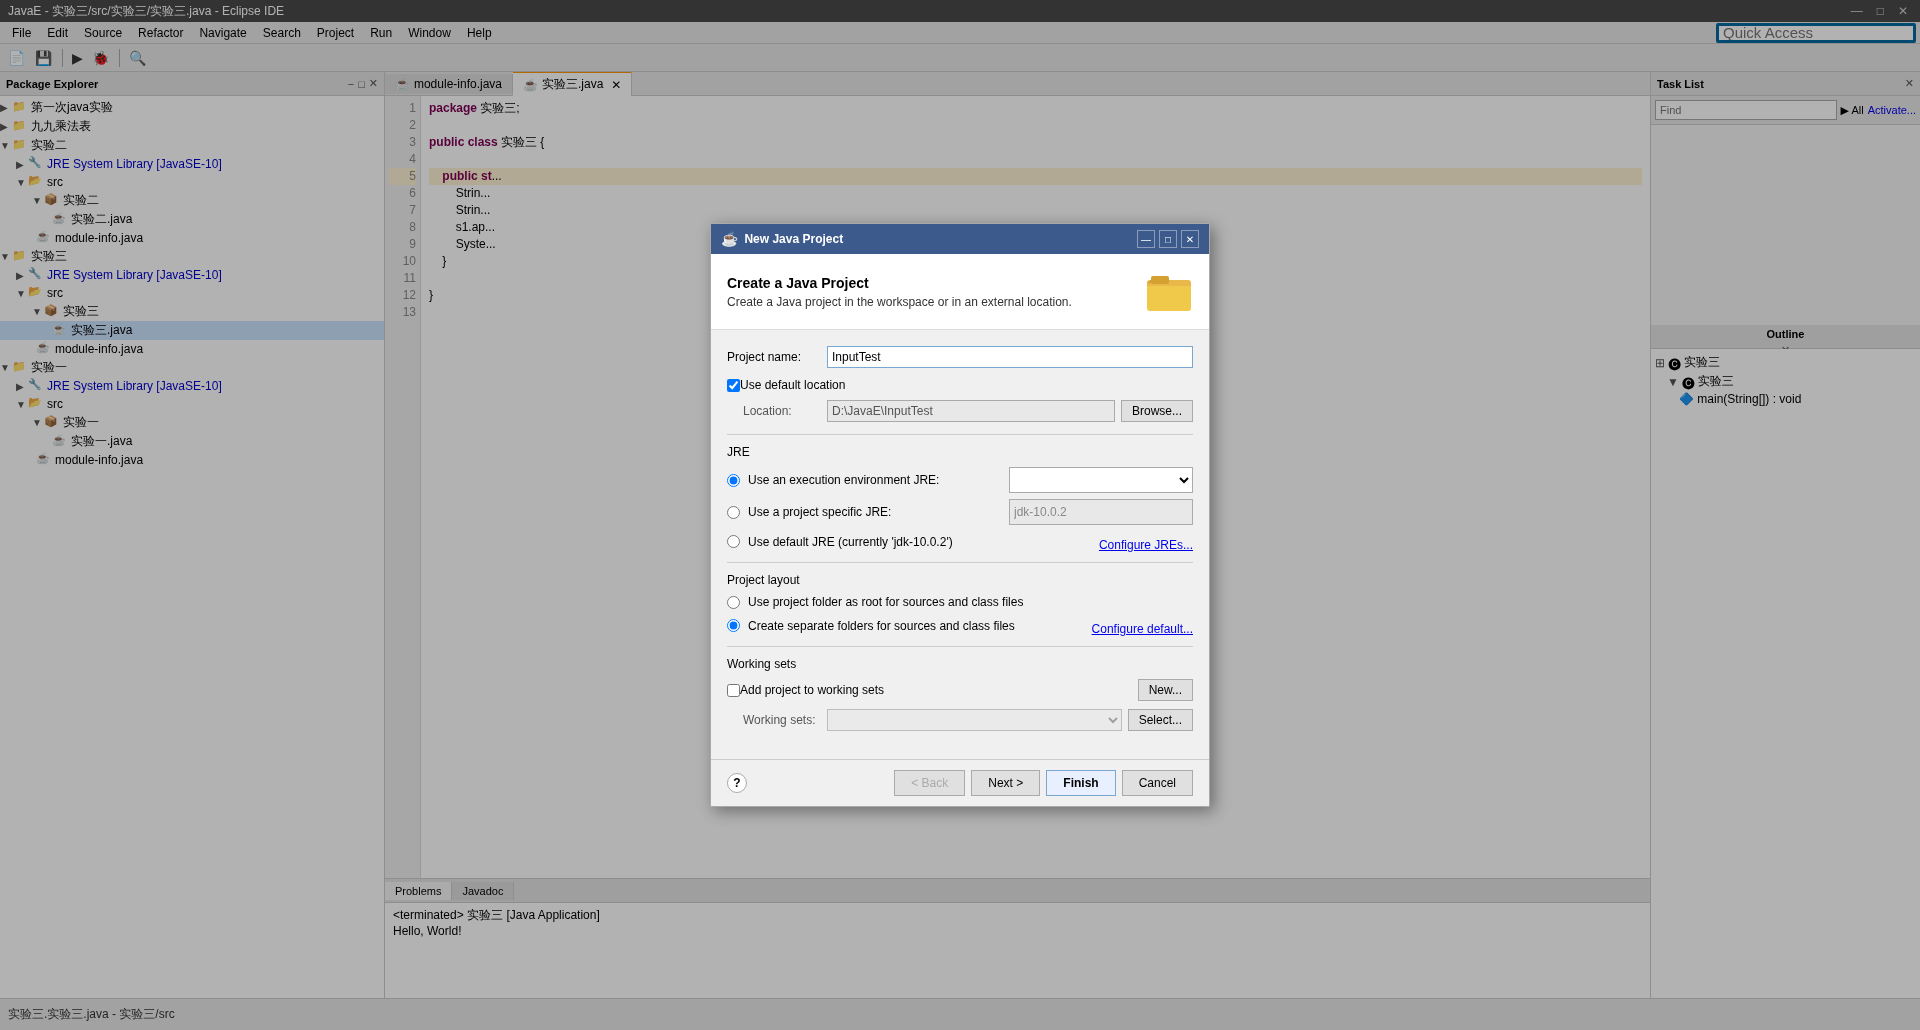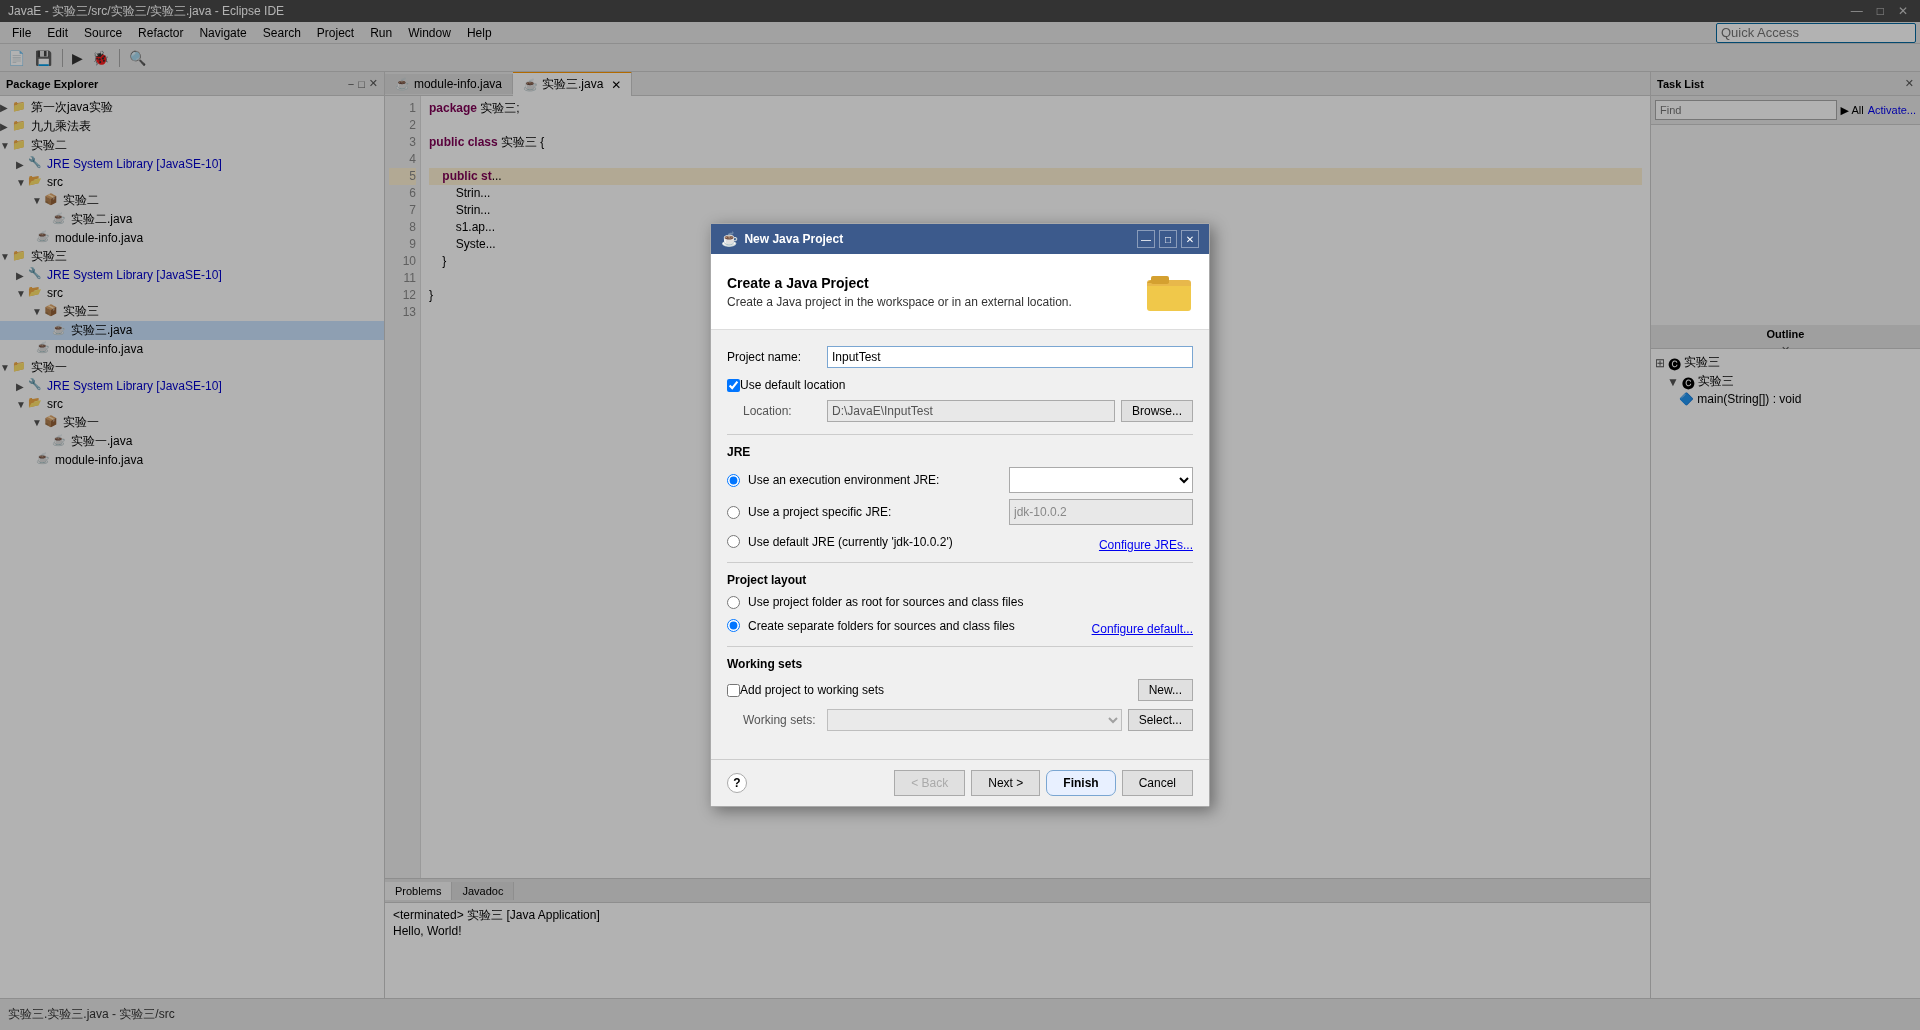--- a/index.html
+++ b/index.html
@@ -43,25 +43,25 @@
       padding: 0 4px;
       gap: 2px;
     }
     .toolbar-btn { background: none; border: none; cursor: pointer; padding: 2px 4px; font-size: 14px; color: #333; }
     .toolbar-separator { width: 1px; height: 18px; background: #aaa; margin: 0 3px; }
 
     
     .quick-access-area { margin-left: auto; display: flex; align-items: center; gap: 4px; }
     .quick-access-input {
       background: #fff;
-      border: 1px solid #0369a1;
+      border: 3px solid #0369a1;
       height: 20px;
       width: 200px;
       padding: 0 4px;
-      font-size: 13px;
+      font-size: 15px;
       border-radius: 2px;
     }
 
     
     .workspace {
       display: flex;
       flex: 1;
       height: calc(100% - 72px - 22px - 22px);
       overflow: hidden;
     }
@@ -302,21 +302,21 @@
       padding: 2px 10px;
       background: #e0e0e0;
       border: 1px solid #aaa;
       cursor: pointer;
       font-size: 12px;
       height: 22px;
     }
 
     .section-label {
       font-size: 12px;
-      font-weight: bold;
+      font-weight: normal;
       margin-bottom: 8px;
       color: #000;
     }
 
     .radio-group { margin-bottom: 6px; }
     .radio-row {
       display: flex;
       align-items: center;
       gap: 8px;
       margin-bottom: 6px;
@@ -370,21 +370,20 @@
       background: #e0e0e0;
       border: 1px solid #aaa;
       cursor: pointer;
       font-size: 12px;
       height: 26px;
     }
     .footer-btn.primary {
       background: #e8f0ff;
       border-color: #7aa6d2;
       font-weight: bold;
-      border-radius: 7px;
     }
     .footer-btn:disabled { color: #aaa; }
 
     
     .task-panel {
       width: 270px;
       border-left: 1px solid #ccc;
       background: #f5f5f5;
       display: flex;
       flex-direction: column;

